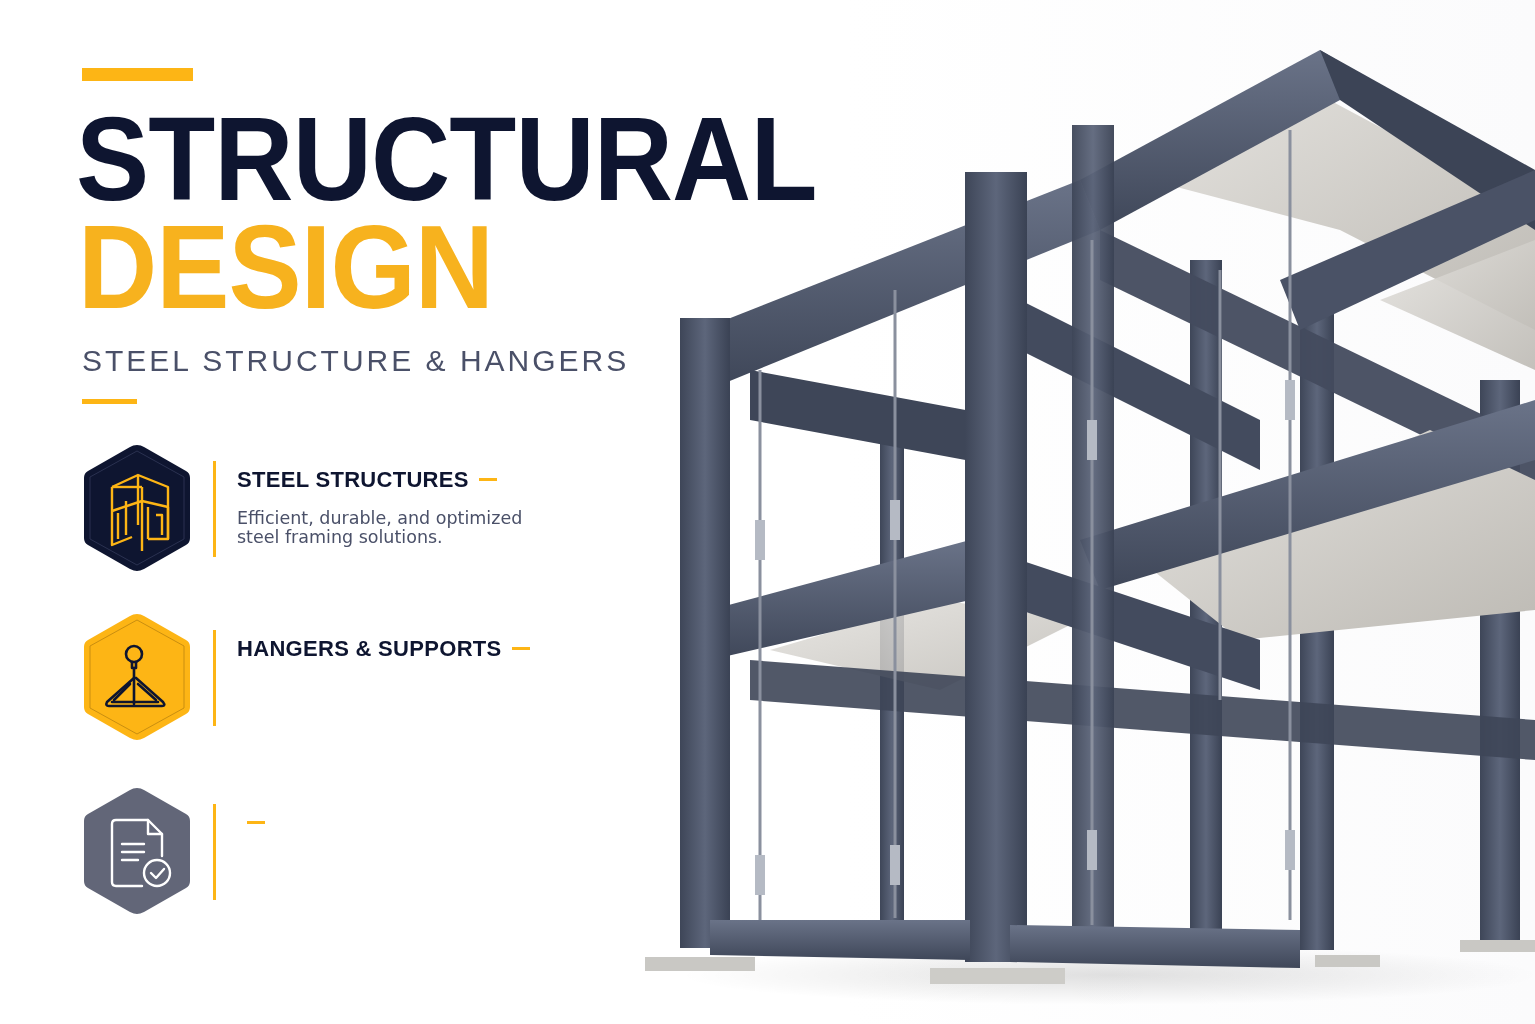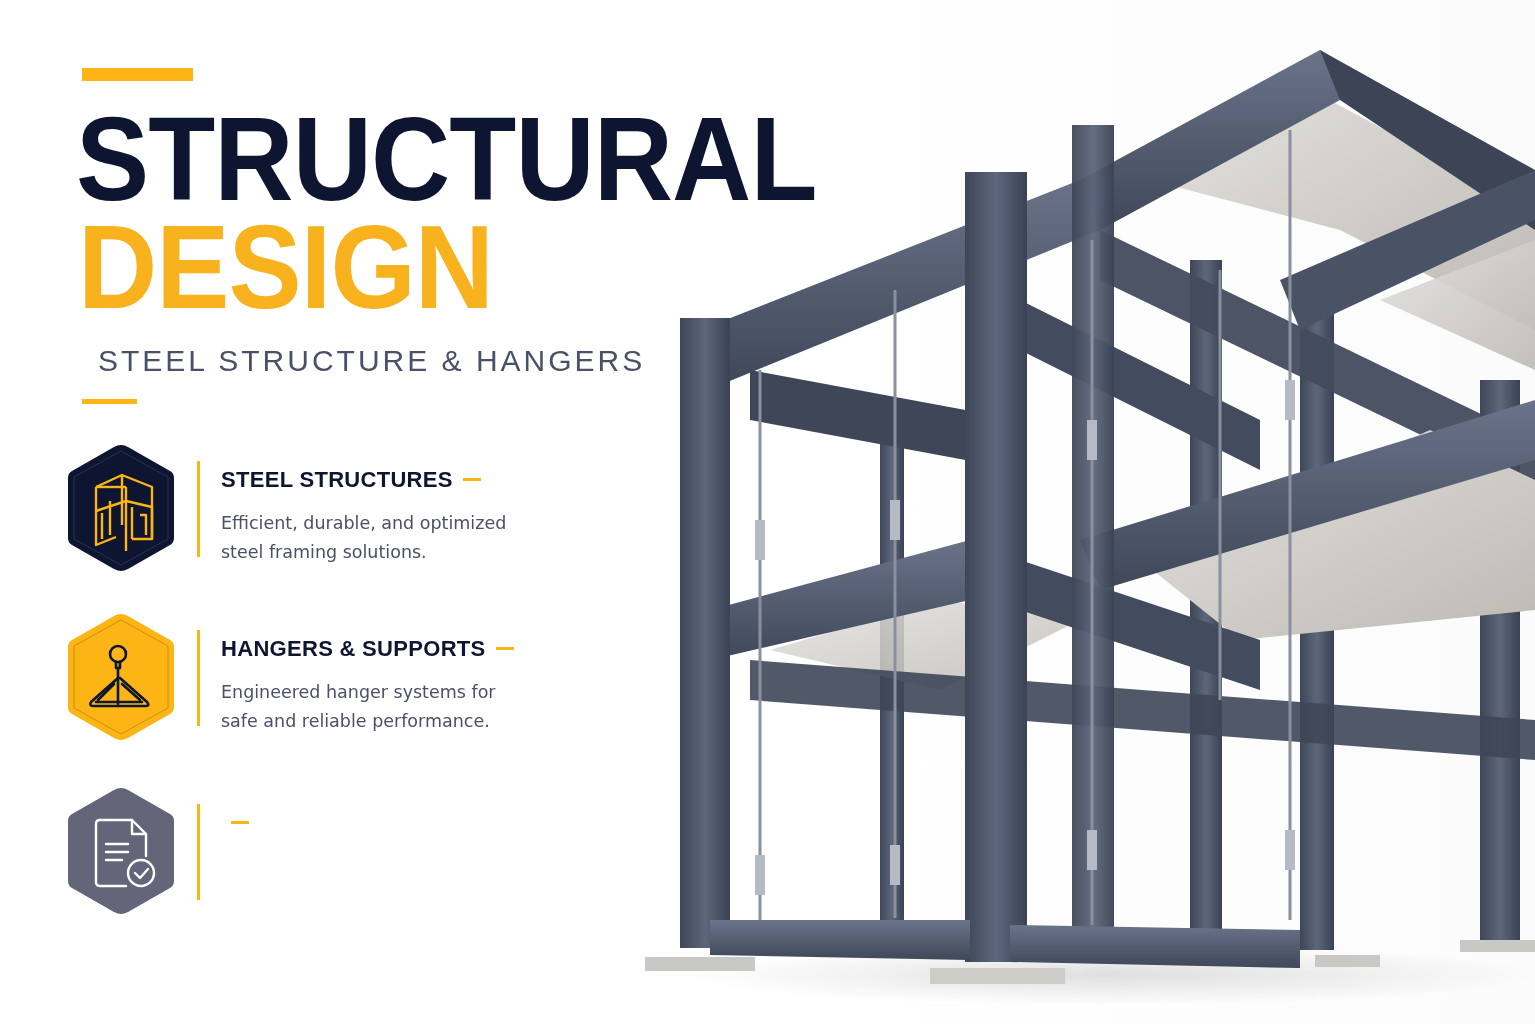--- a/index.html
+++ b/index.html
@@ -21,38 +21,38 @@
     }
     .title-line-2 {
       position: absolute; left: 78px; top: 208px;
       font-size: 118px; font-weight: 700; letter-spacing: -1px; line-height: 1;
       color: #F7B21E; white-space: nowrap;
       transform: scaleX(0.93); transform-origin: left top;
     }
     .subtitle {
       position: absolute; left: 82px; top: 344px;
       font-size: 30px; font-weight: 400; letter-spacing: 3px;
-      color: #4A5068; white-space: nowrap; margin-left: 16px;
+      color: #4A5068; white-space: nowrap;
     }
     .accent-bar-small { position: absolute; left: 82px; top: 399px; width: 55px; height: 5px; background: #FDB515; }
 
-    .feature { position: absolute; left: 64px; width: 500px; height: 132px; }
+    .feature { position: absolute; left: 80px; width: 500px; height: 132px; }
     .hex {
       position: absolute; left: 2px; top: 0; width: 110px; height: 130px;
     }
     .hex svg { width: 110px; height: 130px; display: block; }
     .divider { position: absolute; left: 133px; top: 18px; width: 3px; height: 96px; background: #FDB515; }
     .feature-title {
       position: absolute; left: 157px; top: 24px;
       font-size: 22px; font-weight: 700; color: #0E1530; white-space: nowrap; letter-spacing: 0.3px;
     }
     .feature-title .dash { display: inline-block; width: 18px; height: 3px; background: #FDB515; vertical-align: middle; margin-left: 10px; position: relative; top: -2px; }
     .feature-desc {
       position: absolute; left: 157px; top: 66px;
-      font-size: 19px; line-height: 29px; color: #4A5068; white-space: pre-line; width: 330px;
+      font-size: 19px; line-height: 19px; color: #4A5068; white-space: pre-line; width: 330px;
       font-family: "DejaVu Sans", sans-serif; font-size: 17.5px;
     }
 
     .structure { position: absolute; left: 640px; top: 0; width: 895px; height: 1024px; }
     .structure svg { width: 895px; height: 1024px; display: block; }
   </style>
 </head>
 <body>
 
 <div class="page">
@@ -82,40 +82,38 @@
           <path d="M74 72 L80 72 L80 92"></path>
         </g>
       </svg>
     </div>
     <div class="divider"></div>
     <div class="feature-title"><span>STEEL STRUCTURES</span><span class="dash"></span></div>
     <div class="feature-desc">Efficient, durable, and optimized
 steel framing solutions.</div>
   </div>
 
-  <div class="feature" style="top:612px;">
+  <div class="feature" style="top:612px;text-align:right;">
     <div class="hex">
       <svg viewBox="0 0 110 130">
         <path d="M55 2 Q59 2 62 4 L104 28 Q108 30 108 35 L108 95 Q108 100 104 102 L62 126 Q58 128 55 128 Q52 128 48 126 L6 102 Q2 100 2 95 L2 35 Q2 30 6 28 L48 4 Q51 2 55 2 Z" fill="#FDB515"></path>
         <path d="M55 8 L102 34 L102 96 L55 122 L8 96 L8 34 Z" fill="none" stroke="#C98E10" stroke-width="1"></path>
         <g fill="none" stroke="#0E1530" stroke-width="2.6" stroke-linejoin="round" stroke-linecap="round">
           <circle cx="52" cy="42" r="8"></circle>
           <path d="M50 50 L50 56 L54 56 L54 50"></path>
           <path d="M52 56 L52 92"></path>
           <path d="M52 66 L25 90 Q23 94 27 94 L80 94 Q84 94 81 90 L54 66"></path>
           <path d="M48 72 L32 88"></path>
           <path d="M56 72 L74 88"></path>
           <path d="M30 90 L76 90"></path>
         </g>
       </svg>
     </div>
     <div class="divider"></div>
     <div class="feature-title"><span>HANGERS &amp; SUPPORTS</span><span class="dash"></span></div>
-    <div class="feature-desc">Engineered hanger systems for
-safe and reliable performance.</div>
   </div>
 
   <div class="feature" style="top:786px;">
     <div class="hex">
       <svg viewBox="0 0 110 130">
         <path d="M55 2 Q59 2 62 4 L104 28 Q108 30 108 35 L108 95 Q108 100 104 102 L62 126 Q58 128 55 128 Q52 128 48 126 L6 102 Q2 100 2 95 L2 35 Q2 30 6 28 L48 4 Q51 2 55 2 Z" fill="#626678"></path>
         <g fill="none" stroke="#FFFFFF" stroke-width="2.4" stroke-linejoin="round" stroke-linecap="round">
           <path d="M60 100 L34 100 Q30 100 30 96 L30 38 Q30 34 34 34 L66 34 L80 48 L80 70"></path>
           <path d="M66 34 L66 48 L80 48"></path>
           <path d="M40 58 L62 58"></path>

